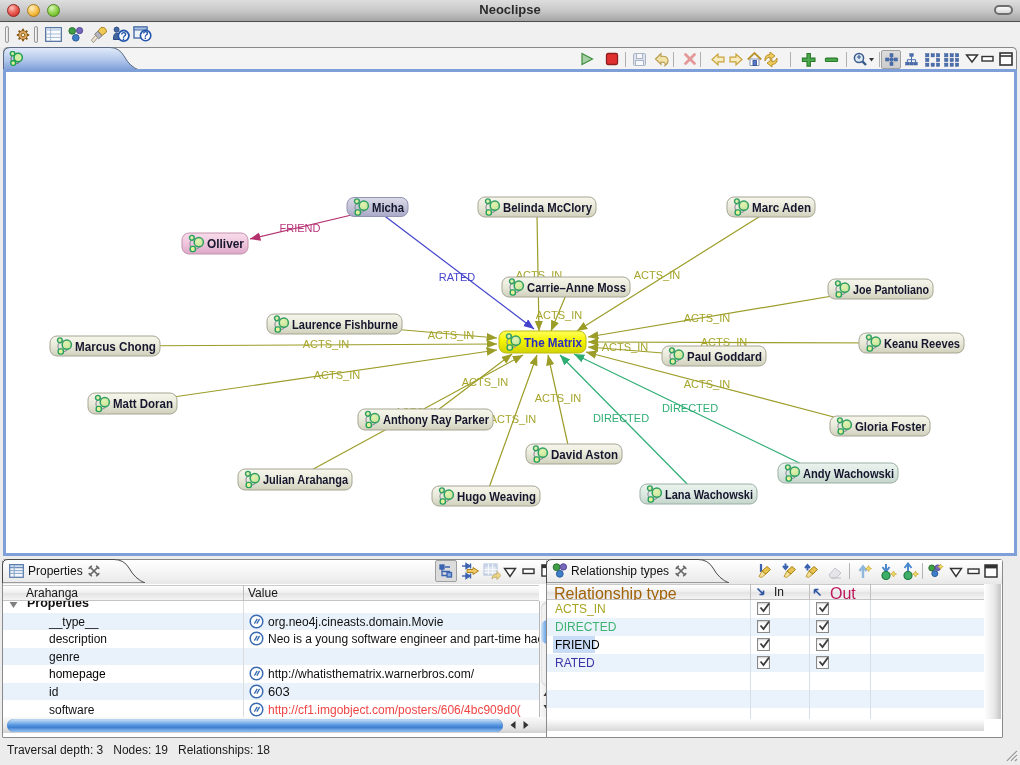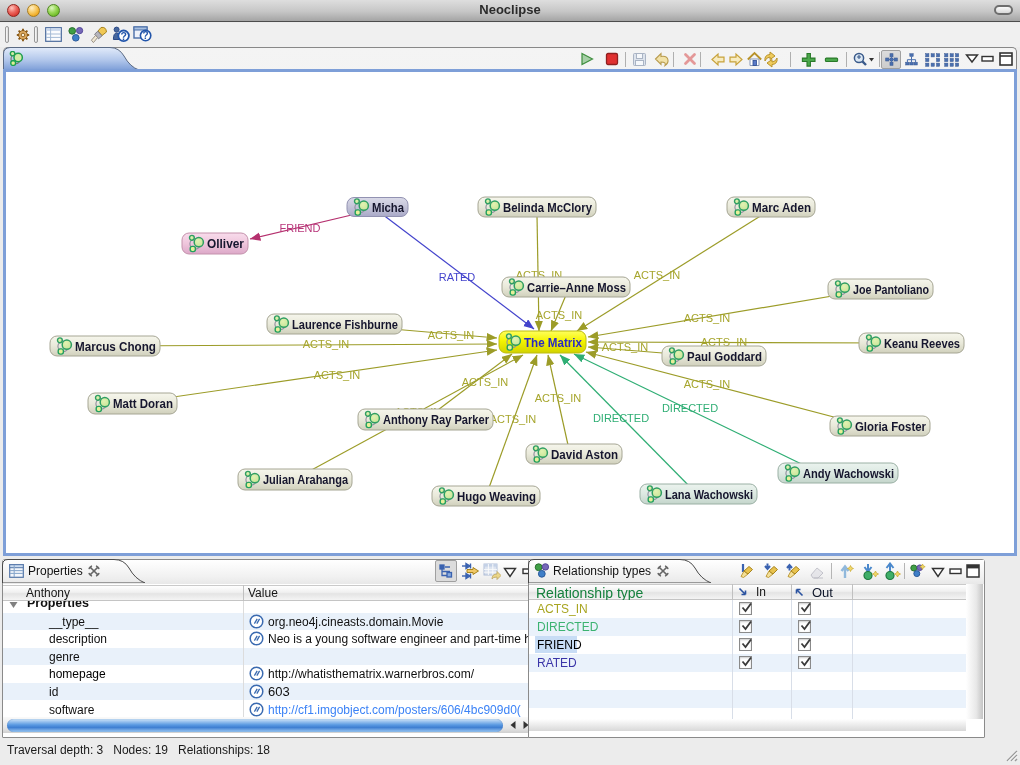--- a/index.html
+++ b/index.html
@@ -16,21 +16,21 @@
 .tbi{position:absolute;top:2px;}
 #tabfolder{position:absolute;left:3px;top:47px;width:1014px;height:509px;border:1px solid #888;border-bottom:none;border-radius:5px 5px 0 0;background:linear-gradient(#f4f4f4,#e7e7e7 85%);}
 #canvas{position:absolute;left:-1px;top:21px;width:1014px;height:487px;background:#fff;border:3px solid #7e9fd8;}
 #dbtab{position:absolute;left:-1px;top:-1px;width:150px;height:23px;}
 #dbtab .txt{position:absolute;left:27px;top:21px;font-size:12px;color:#0a0a0a;}
 #gtools{position:absolute;left:0;top:0;width:1012px;height:22px;}
 #gtools svg{vertical-align:top;}
 #bottom{position:absolute;left:0;top:556px;width:1020px;height:182px;}
 .panel{position:absolute;top:3px;height:179px;}
 #propPanel{left:2px;width:614px;}
-#relPanel{left:528px;width:457px;text-align:right;}
+#relPanel{left:546px;width:457px;text-align:right;}
 .pborder{position:absolute;left:0;top:0;right:0;bottom:0;border:1px solid #8a8a8a;border-radius:3px 3px 1px 1px;background:#fff;}
 .ptabrow{position:absolute;left:1px;top:1px;right:1px;height:24px;background:linear-gradient(#ffffff,#f1f1f1 70%,#e8e8e8);}
 #statusbar{position:absolute;left:0;top:738px;width:1020px;height:27px;font-size:12px;color:#1a1a1a;}
 #statusbar .txt{position:absolute;left:7px;top:4.5px;}
 #resizegrip{position:absolute;right:2px;top:10px;width:14px;height:14px;}
 </style></head><body>
 <div id="titlebar">
   <div class="tl" id="tl-r"></div>
     <div class="tl" id="tl-y"></div>
     <div class="tl" id="tl-g"></div>
@@ -468,21 +468,21 @@
         <path d="M1.5,1.5 L12.5,1.5 L7,9.5 z" fill="#fff" stroke="#333" stroke-width="1.4"></path>
       </svg>
       <svg style="position:absolute;left:520px;top:8px" width="13" height="11" viewBox="0 0 13 11">
         <rect x="1" y="2" width="11" height="4.5" fill="#fff" stroke="#333" stroke-width="1.4"></rect>
       </svg>
       <svg style="position:absolute;left:539px;top:5px" width="13" height="13" viewBox="0 0 14 14">
         <rect x="1" y="1" width="12" height="12" fill="#fff" stroke="#333" stroke-width="1.5"></rect>
         <rect x="1" y="1" width="12" height="3.4" fill="#333"></rect>
       </svg>
       <div class="hdr" style="position:absolute;left:1px;top:26px;width:536px;height:16px;background:linear-gradient(#ffffff,#f0f0f0 45%,#e4e4e4 55%,#f4f4f4);border-top:1px solid #cacaca;border-bottom:1px solid #c4c4c4"></div>
-      <div style="position:absolute;left:24px;top:27px;font-size:12px;color:#151515">Anthony</div>
+      <div style="position:absolute;left:24px;top:27px;font-size:12px;color:#151515">Arahanga</div>
       <div style="position:absolute;left:241px;top:26px;width:1px;height:16px;background:#c0c0c0"></div>
       <div style="position:absolute;left:246px;top:27px;font-size:12px;color:#151515">Value</div>
       <div style="position:absolute;left:1px;top:42px;width:536px;height:116px;overflow:hidden;background:#fff">
         <svg width="9" height="8" viewBox="0 0 9 8" style="position:absolute;left:6px;top:0px">
           <path d="M0.5,1 L8.5,1 L4.5,7 z" fill="#808080"></path>
         </svg>
         <div style="position:absolute;left:24px;top:-5px;font-size:12.5px;font-weight:bold;color:#101010">Properties</div>
         <div style="position:absolute;left:0;top:11.5px;width:536px;height:17.6px;background:#e9f1fa"></div>
         <div style="position:absolute;left:46px;top:13.5px;font-size:12px;color:#101010">__type__</div>
         <div style="position:absolute;left:246px;top:12.5px;font-size:12px;color:#101010;white-space:nowrap;width:292px;overflow:hidden"><svg width="15" height="15" viewBox="0 0 15 15" style="vertical-align:-3px;margin-right:4px">
@@ -516,21 +516,21 @@
         <div style="position:absolute;left:46px;top:83.9px;font-size:12px;color:#101010">id</div>
         <div style="position:absolute;left:246px;top:82.9px;font-size:13px;color:#101010;white-space:nowrap;width:292px;overflow:hidden"><svg width="15" height="15" viewBox="0 0 15 15" style="vertical-align:-3px;margin-right:4px">
             <circle cx="7.5" cy="7.5" r="6.3" fill="#fff" stroke="#3a6ab0" stroke-width="1.5"></circle>
             <g stroke="#3a6ab0" stroke-width="1.3">
               <line x1="5.4" y1="9.6" x2="8.2" y2="4.8"></line>
               <line x1="7.8" y1="9.6" x2="10.6" y2="4.8"></line>
             </g>
           </svg>603</div>
         <div style="position:absolute;left:0;top:99.5px;width:536px;height:17.6px;background:#ffffff"></div>
         <div style="position:absolute;left:46px;top:101.5px;font-size:12px;color:#101010">software</div>
-        <div style="position:absolute;left:246px;top:100.5px;font-size:12px;color:#3b82f6;white-space:nowrap;width:292px;overflow:hidden"><svg width="15" height="15" viewBox="0 0 15 15" style="vertical-align:-3px;margin-right:4px">
+        <div style="position:absolute;left:246px;top:100.5px;font-size:12px;color:#ef4444;white-space:nowrap;width:292px;overflow:hidden"><svg width="15" height="15" viewBox="0 0 15 15" style="vertical-align:-3px;margin-right:4px">
             <circle cx="7.5" cy="7.5" r="6.3" fill="#fff" stroke="#3a6ab0" stroke-width="1.5"></circle>
             <g stroke="#3a6ab0" stroke-width="1.3">
               <line x1="5.4" y1="9.6" x2="8.2" y2="4.8"></line>
               <line x1="7.8" y1="9.6" x2="10.6" y2="4.8"></line>
             </g>
           </svg>http://cf1.imgobject.com/posters/606/4bc909d0(</div>
       </div>
       <div style="position:absolute;left:241px;top:42px;width:1px;height:116px;background:#dcdcdc"></div>
       <div style="position:absolute;left:537px;top:42px;width:15px;height:116px;background:linear-gradient(90deg,#fafafa,#e0e0e0 80%,#c8c8c8);border-left:1px solid #b8b8b8">
 <div style="position:absolute;left:0.5px;top:1px;width:13px;height:84px;border-radius:7px;background:linear-gradient(90deg,#f8f8f8,#dcdcdc);box-shadow:inset 0 0 2px #aaa"></div>
@@ -625,32 +625,32 @@
         <path d="M1.5,1.5 L12.5,1.5 L7,9.5 z" fill="#fff" stroke="#333" stroke-width="1.4"></path>
       </svg>
       <svg style="position:absolute;left:421px;top:8px" width="13" height="11" viewBox="0 0 13 11">
         <rect x="1" y="2" width="11" height="4.5" fill="#fff" stroke="#333" stroke-width="1.4"></rect>
       </svg>
       <svg style="position:absolute;left:438px;top:5px" width="14" height="14" viewBox="0 0 14 14">
         <rect x="1" y="1" width="12" height="12" fill="#fff" stroke="#333" stroke-width="1.5"></rect>
         <rect x="1" y="1" width="12" height="3.4" fill="#333"></rect>
       </svg>
       <div style="position:absolute;left:1px;top:25px;width:437px;height:16px;background:linear-gradient(#ffffff,#f0f0f0 45%,#e4e4e4 55%,#f4f4f4);border-top:1px solid #cacaca;border-bottom:1px solid #c4c4c4"></div>
-      <div style="position:absolute;left:8px;top:26px;font-size:14px;color:#15803d">Relationship type</div>
+      <div style="position:absolute;left:8px;top:26px;font-size:16px;color:#a16207">Relationship type</div>
       <div style="position:absolute;left:204px;top:25px;width:1px;height:135px;background:#c0c0c0"></div>
       <div style="position:absolute;left:263px;top:25px;width:1px;height:135px;background:#c0c0c0"></div>
       <div style="position:absolute;left:324px;top:25px;width:1px;height:135px;background:#c0c0c0"></div>
       <svg style="position:absolute;left:210px;top:28px" width="11" height="11" viewBox="0 0 11 11">
         <path d="M1.5,1.5 L7.5,7.5 M7.5,7.5 L7.5,3.5 M7.5,7.5 L3.5,7.5" stroke="#2a52a0" stroke-width="1.6" fill="none"></path>
       </svg>
       <div style="position:absolute;left:228px;top:26px;font-size:12px;color:#151515">In</div>
       <svg style="position:absolute;left:266px;top:28px" width="11" height="11" viewBox="0 0 11 11">
         <path d="M8.5,8.5 L2.5,2.5 M2.5,2.5 L2.5,6.5 M2.5,2.5 L6.5,2.5" stroke="#2a52a0" stroke-width="1.6" fill="none"></path>
       </svg>
-      <div style="position:absolute;left:284px;top:26px;font-size:13px;color:#0f172a">Out</div>
+      <div style="position:absolute;left:284px;top:26px;font-size:16px;color:#be185d">Out</div>
       <div style="position:absolute;left:1px;top:41px;width:437px;height:119px;overflow:hidden;background:#fff">
         <div style="position:absolute;left:0px;top:0px;width:437px;height:18px;background:#ffffff"></div>
         <div style="position:absolute;left:8px;top:2px;font-size:12px;color:#a8a520">ACTS_IN</div>
         <div style="position:absolute;left:210px;top:2px;width:13px;height:13px;background:#fff;border:1px solid #8a8a8a;box-shadow:inset 0 1px 2px #ccc"></div>
         <svg style="position:absolute;left:211px;top:1px" width="14" height="14" viewBox="0 0 14 14">
           <path d="M2.5,6.5 L5.5,10 L11,2.5" stroke="#3a3a3a" stroke-width="1.8" fill="none"></path>
         </svg>
         <div style="position:absolute;left:269px;top:2px;width:13px;height:13px;background:#fff;border:1px solid #8a8a8a;box-shadow:inset 0 1px 2px #ccc"></div>
         <svg style="position:absolute;left:270px;top:1px" width="14" height="14" viewBox="0 0 14 14">
           <path d="M2.5,6.5 L5.5,10 L11,2.5" stroke="#3a3a3a" stroke-width="1.8" fill="none"></path>

